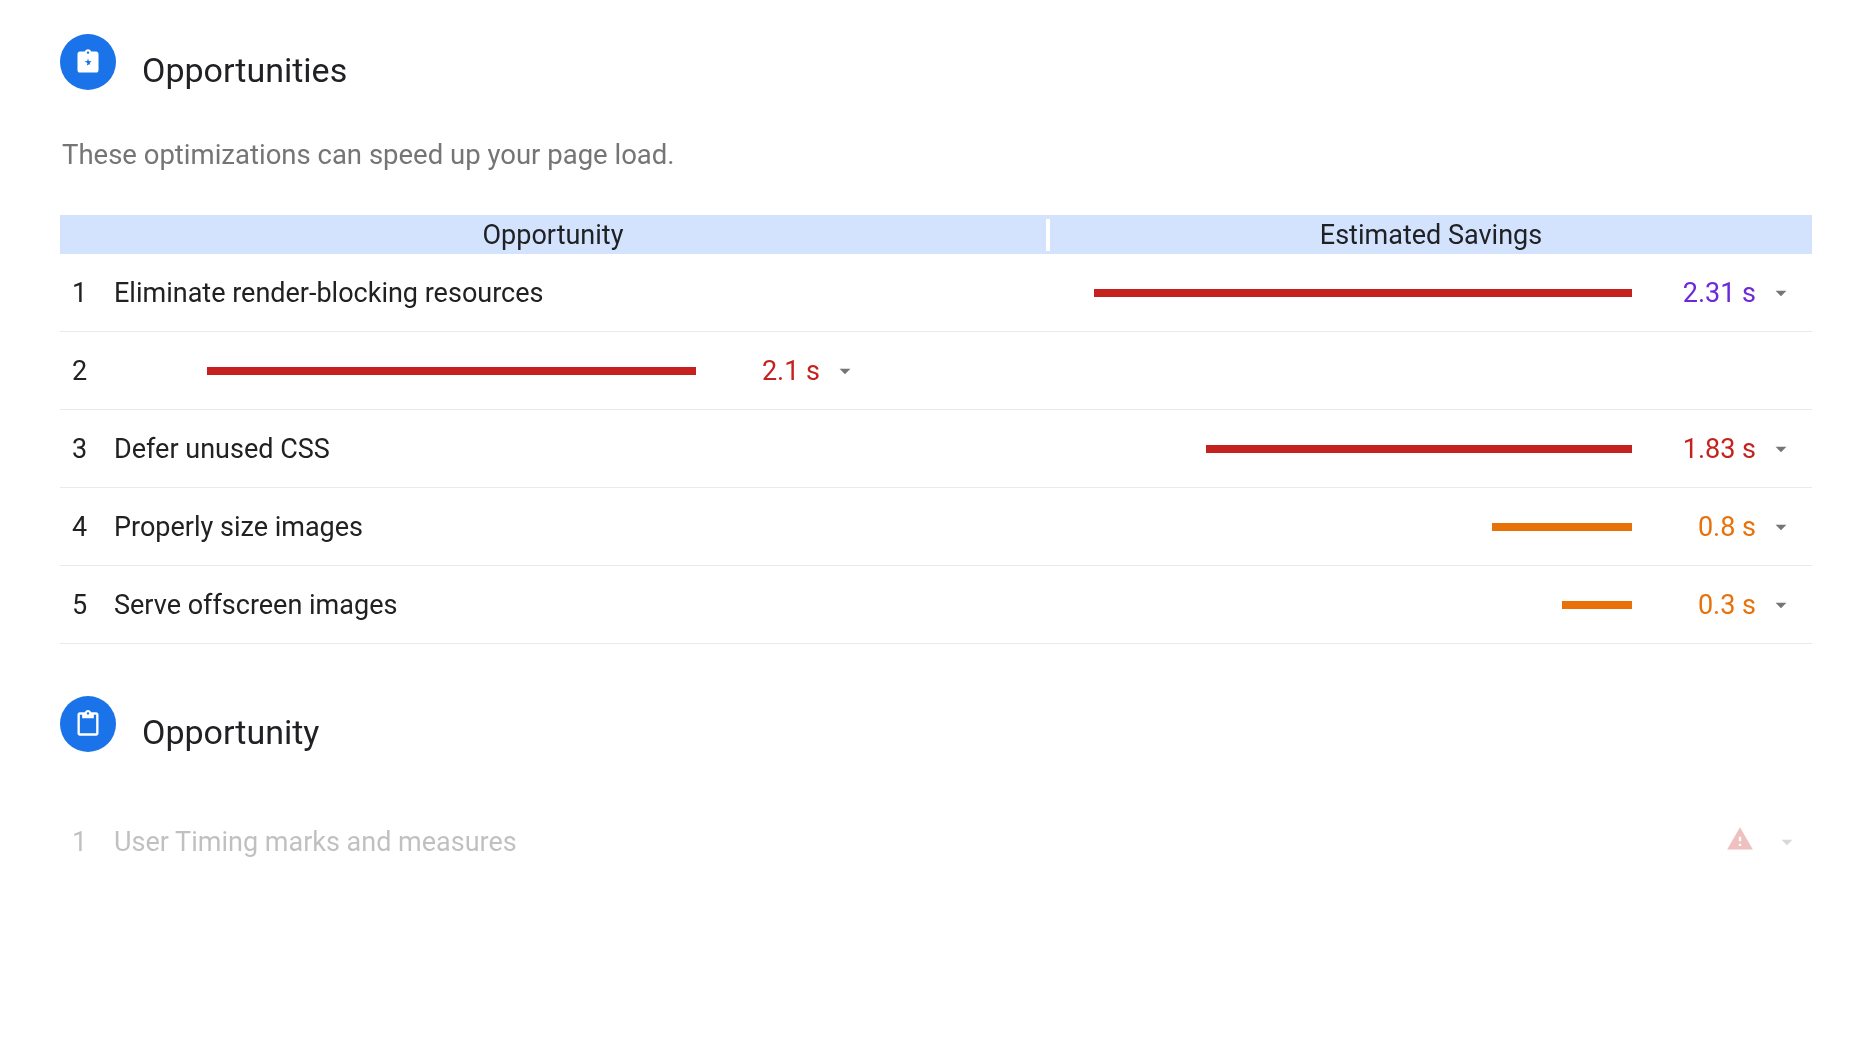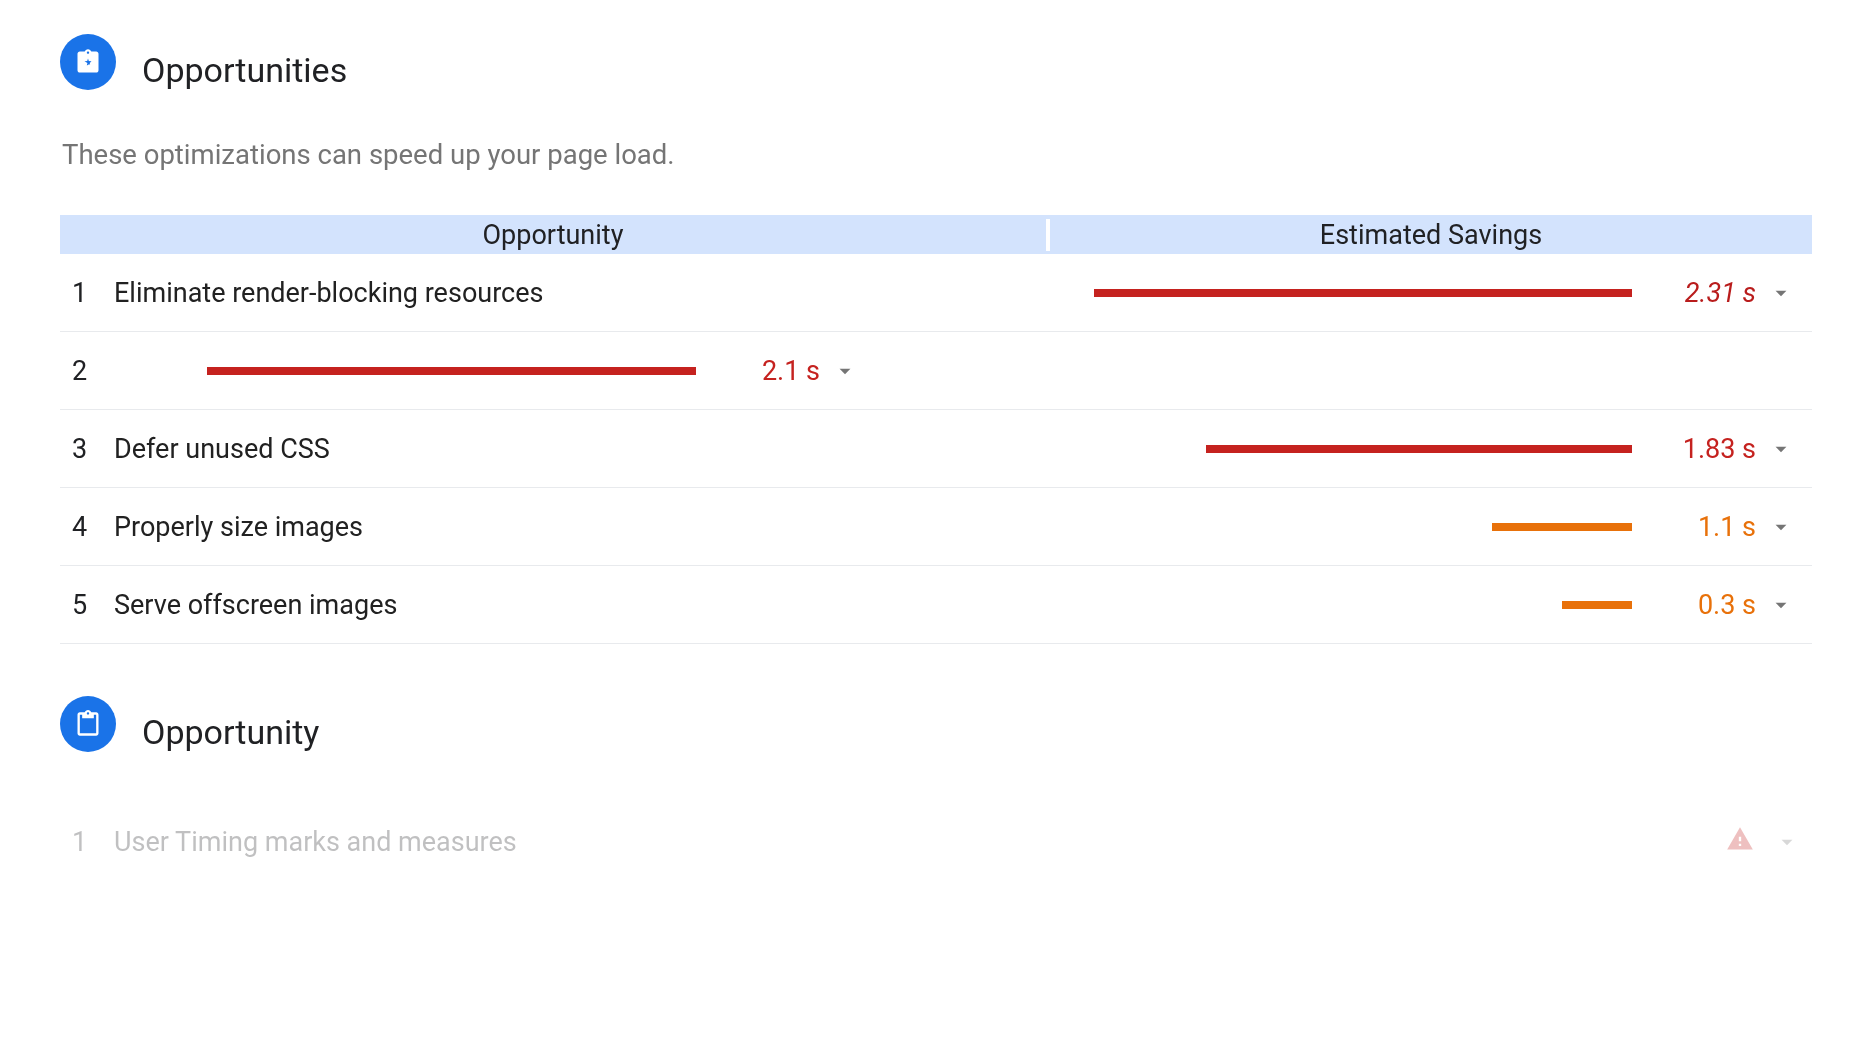--- a/index.html
+++ b/index.html
@@ -140,21 +140,21 @@
     <div class="col-opp">Opportunity</div>
     <div class="col-save">Estimated Savings</div>
   </div>
   <div id="opps-body">
       <div class="opp-row">
         <div class="num">1</div>
         <div class="label">Eliminate render-blocking resources</div>
         <div class="bar-area">
           <div class="bar" style="width: 537.768px; background: rgb(197, 34, 31);"></div>
         </div>
-        <div class="time" style="color: #b91c1c; font-style: italic;">2.31 s</div>
+        <div class="time" style="color: #6d28d9;">2.31 s</div>
         <div class="chev">
           <svg width="26" height="26" viewBox="0 0 24 24">
             <path d="M7 10l5 5 5-5z"></path>
           </svg>
         </div>
       </div>
       <div class="opp-row">
         <div class="num">2</div>
         <div class="bar-area">
           <div class="bar" style="width: 488.88px; background: rgb(197, 34, 31);"></div>
@@ -178,21 +178,21 @@
             <path d="M7 10l5 5 5-5z"></path>
           </svg>
         </div>
       </div>
       <div class="opp-row">
         <div class="num">4</div>
         <div class="label">Properly size images</div>
         <div class="bar-area">
           <div class="bar" style="width: 139.68px; background: rgb(232, 113, 10);"></div>
         </div>
-        <div class="time" style="color: rgb(232, 113, 10);">1.1 s</div>
+        <div class="time" style="color: rgb(232, 113, 10);">0.8 s</div>
         <div class="chev">
           <svg width="26" height="26" viewBox="0 0 24 24">
             <path d="M7 10l5 5 5-5z"></path>
           </svg>
         </div>
       </div>
       <div class="opp-row">
         <div class="num">5</div>
         <div class="label">Serve offscreen images</div>
         <div class="bar-area">

